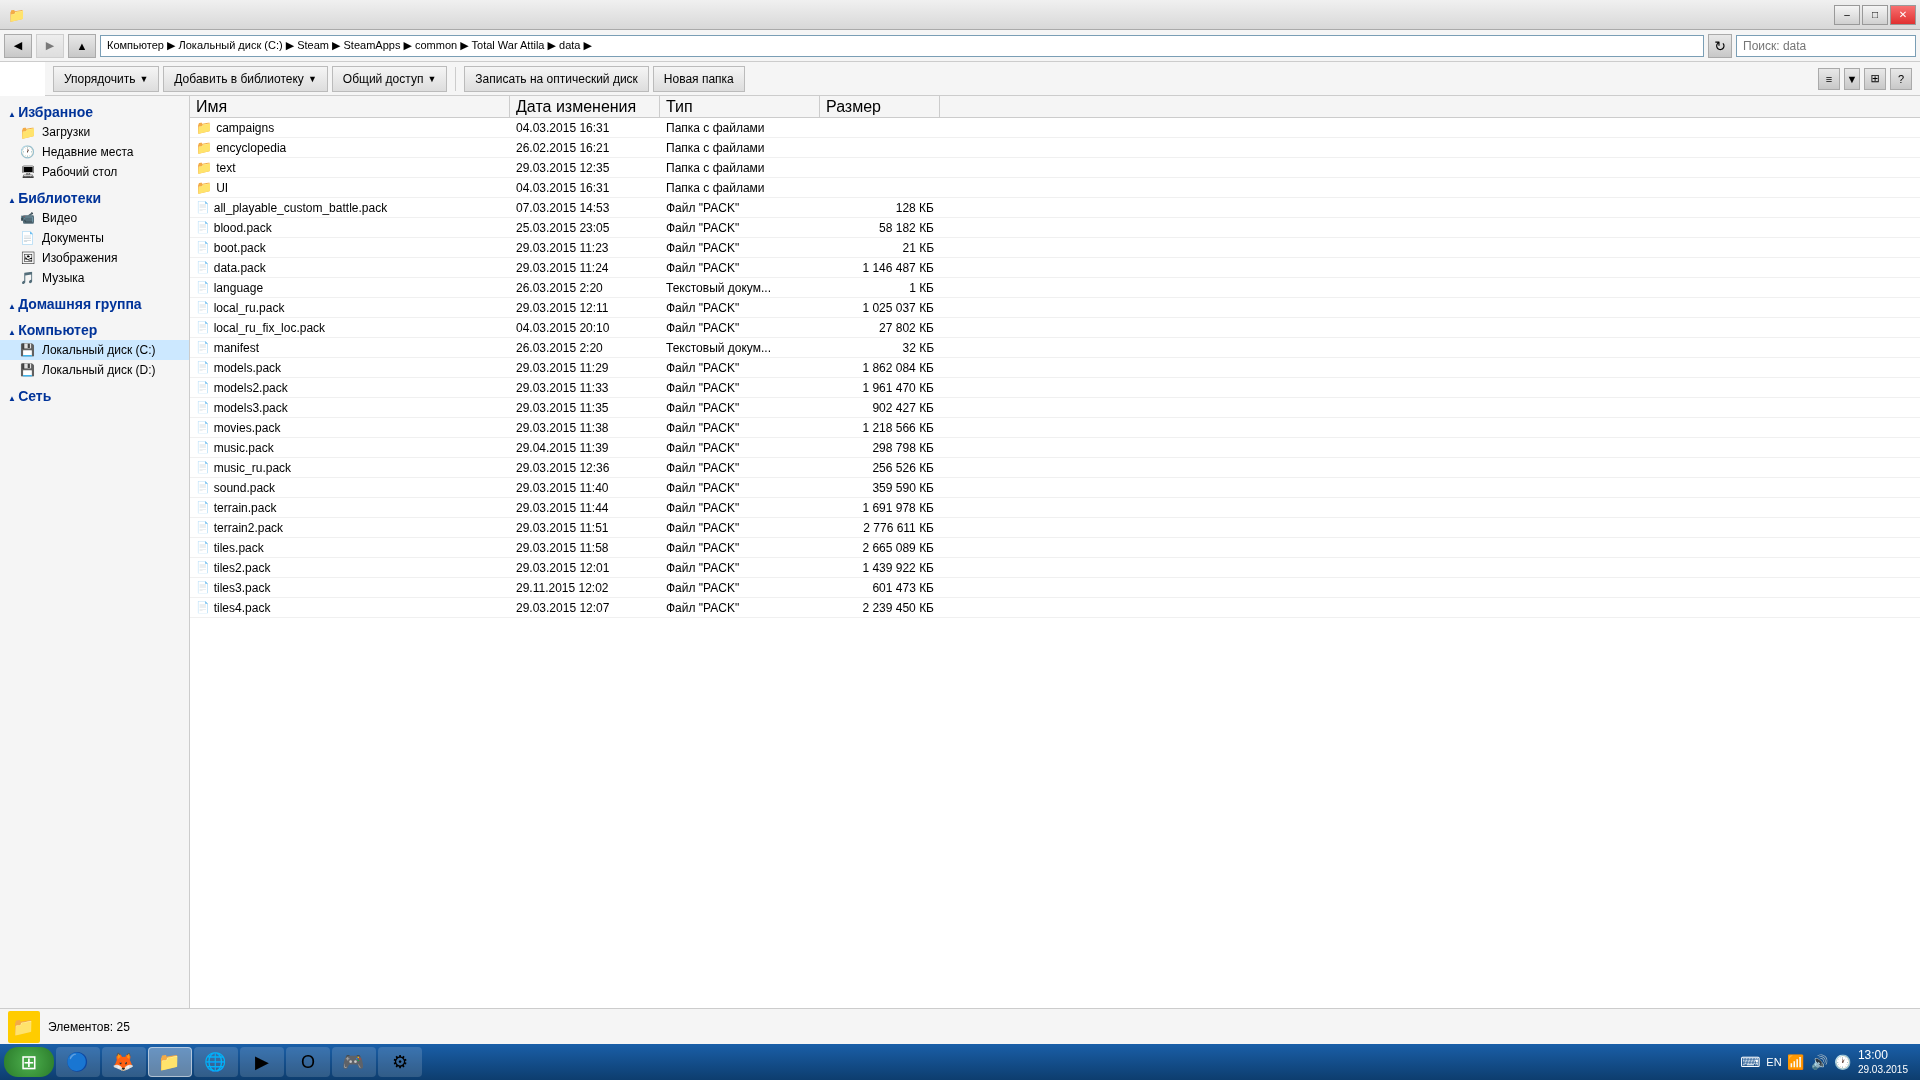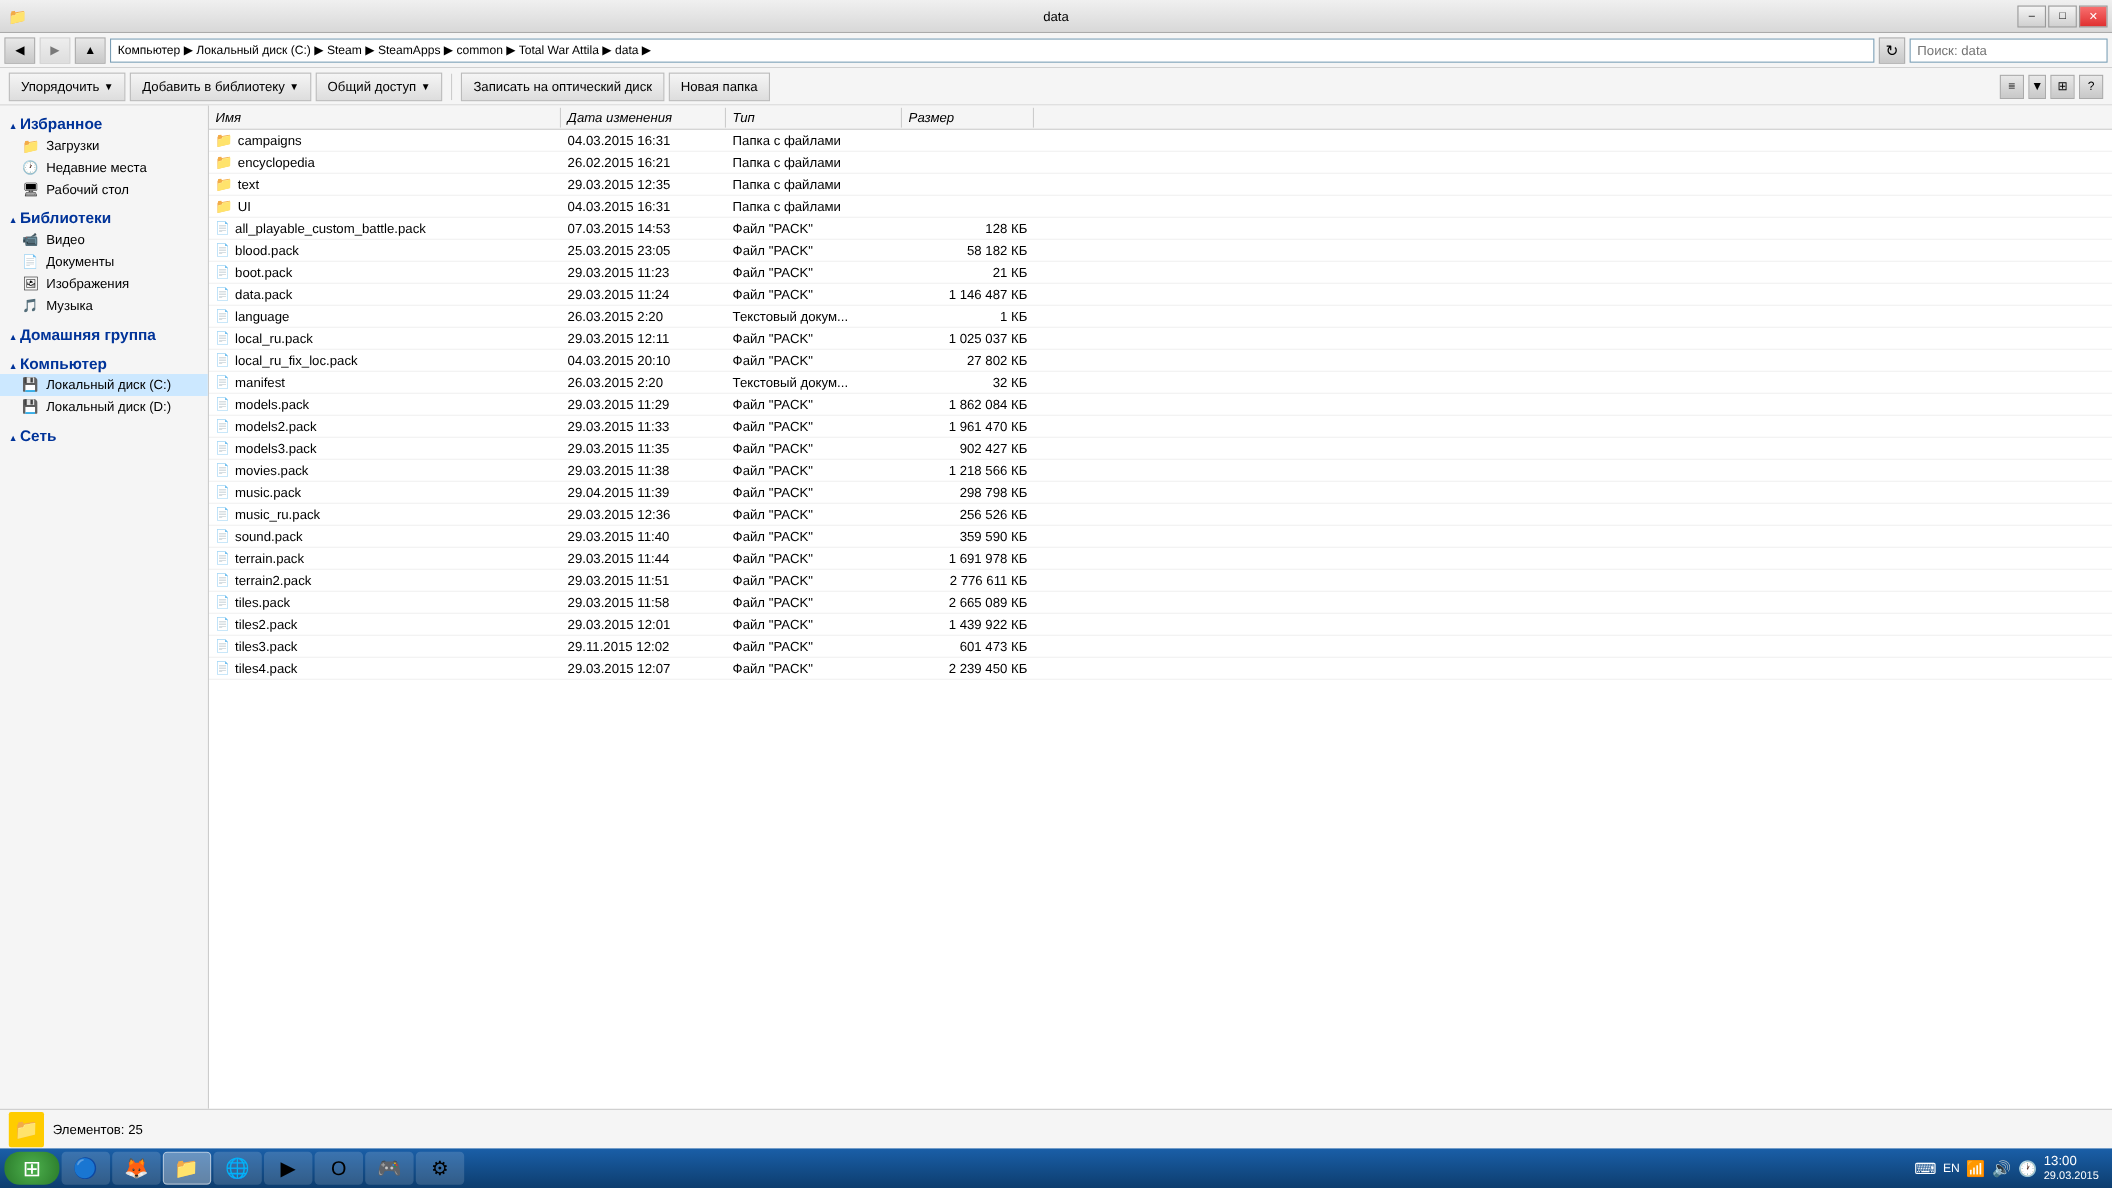--- a/index.html
+++ b/index.html
@@ -76,20 +76,21 @@
 
     
     .toolbar {
       height: 34px;
       background: #f5f5f5;
       border-bottom: 1px solid #ccc;
       display: flex;
       align-items: center;
       padding: 0 8px;
       gap: 4px;
+      margin-left: 45px;
     }
     .toolbar-btn {
       height: 26px;
       padding: 0 10px;
       background: linear-gradient(to bottom, #f5f5f5, #ddd);
       border: 1px solid #bbb;
       cursor: pointer;
       font-size: 12px;
       display: flex; align-items: center; gap: 4px;
     }
@@ -144,26 +145,25 @@
       display: flex;
       align-items: center;
       background: #f5f5f5;
       border-bottom: 1px solid #ccc;
       height: 22px;
       position: sticky;
       top: 0;
     }
     .col-header {
       padding: 2px 6px;
-      font-size: 12px;
+      font-size: 16px;
       border-right: 1px solid #ccc;
       cursor: pointer;
       user-select: none;
       white-space: nowrap;
-      font-style: italic;
     }
     .col-name { width: 320px; }
     .col-date { width: 150px; }
     .col-type { width: 160px; }
     .col-size { width: 120px; }
 
     .file-row {
       display: flex;
       align-items: center;
       height: 20px;
@@ -252,21 +252,20 @@
     }
     .tray-icon { font-size: 14px; }
   </style>
 </head>
 <body>
 
 <div class="title-bar">
   <span style="position:absolute;left:8px;display:flex;gap:2px;align-items:center;">
     <span style="font-size:14px;">📁</span>
   </span>
-  <span style="flex:1;text-align:center;font-size:12px;">data</span>
   <div class="title-bar-controls">
     <button class="tb-btn">–</button>
     <button class="tb-btn">□</button>
     <button class="tb-btn close">✕</button>
   </div>
 </div>
 
 <div class="address-bar">
   <button class="nav-btn">◀</button>
   <button class="nav-btn" style="opacity:0.5;">▶</button>

